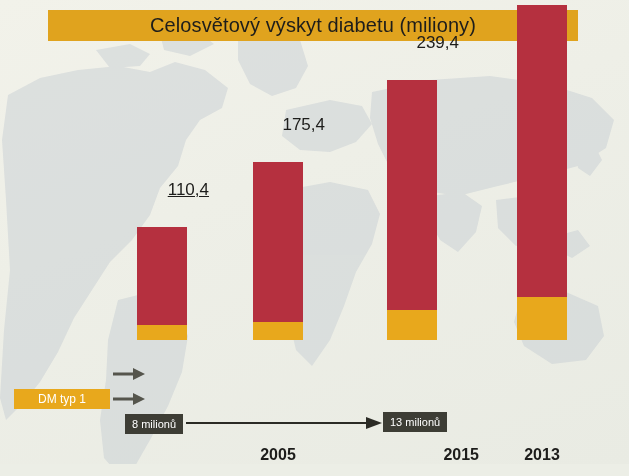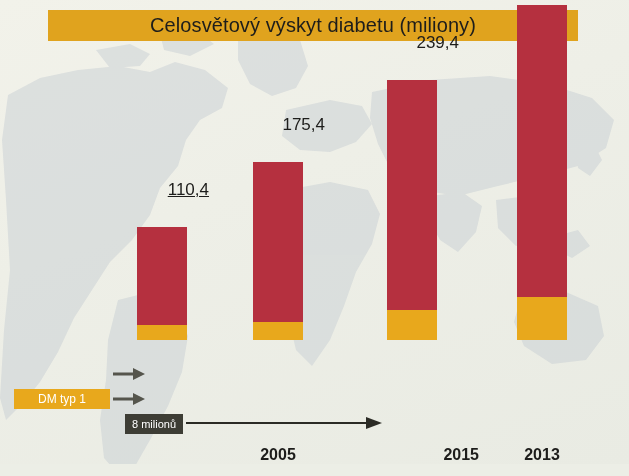--- a/index.html
+++ b/index.html
@@ -151,14 +151,17 @@
 
   <div class="callout" id="callout-2000">
     <span>8 milionů</span>
   </div>
 
   <svg id="cz-arrow" viewBox="0 0 200 16">
     <line x1="0" y1="8" x2="182" y2="8" stroke="#2b2b25" stroke-width="2"></line>
     <polygon points="180,2 196,8 180,14" fill="#2b2b25"></polygon>
   </svg>
 
+  <div class="callout" id="callout-2015">
+    <span>13 milionů</span>
+  </div>
 
 </div>
 
 </body></html>

